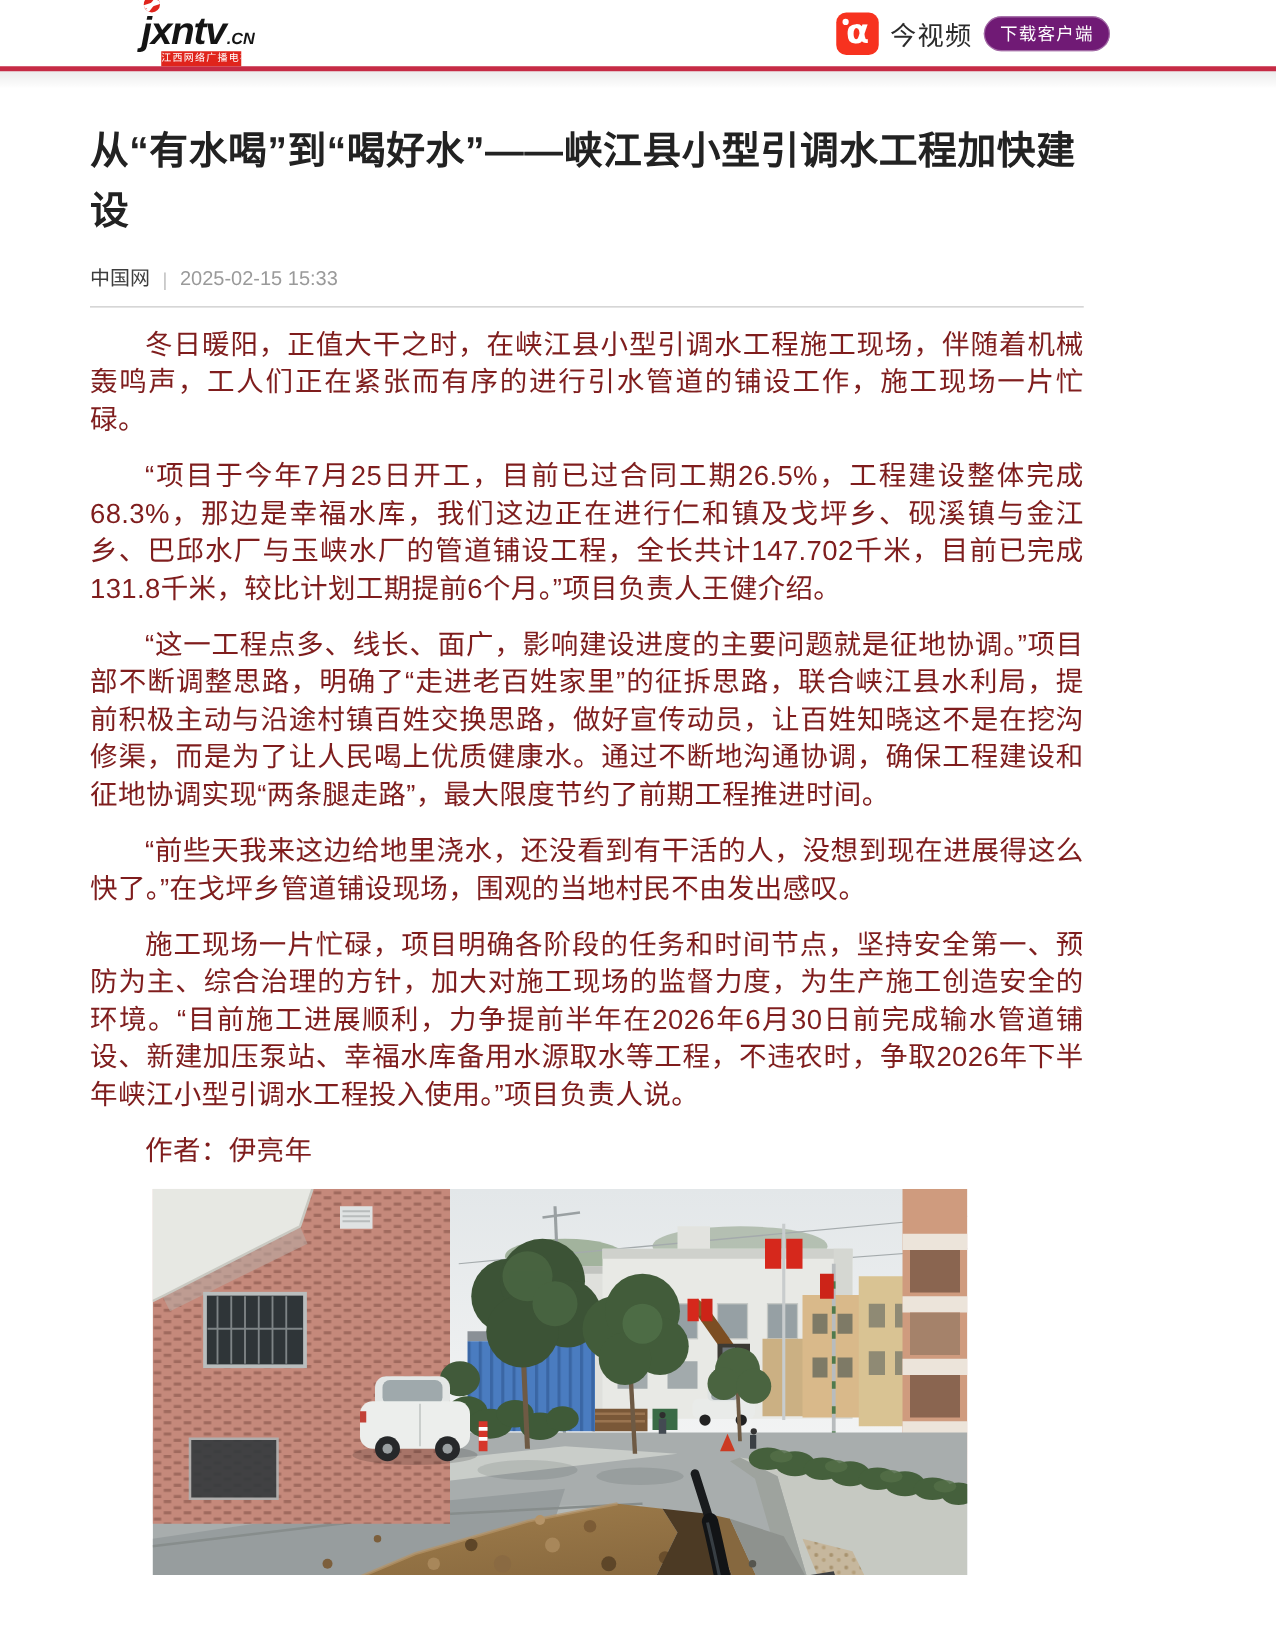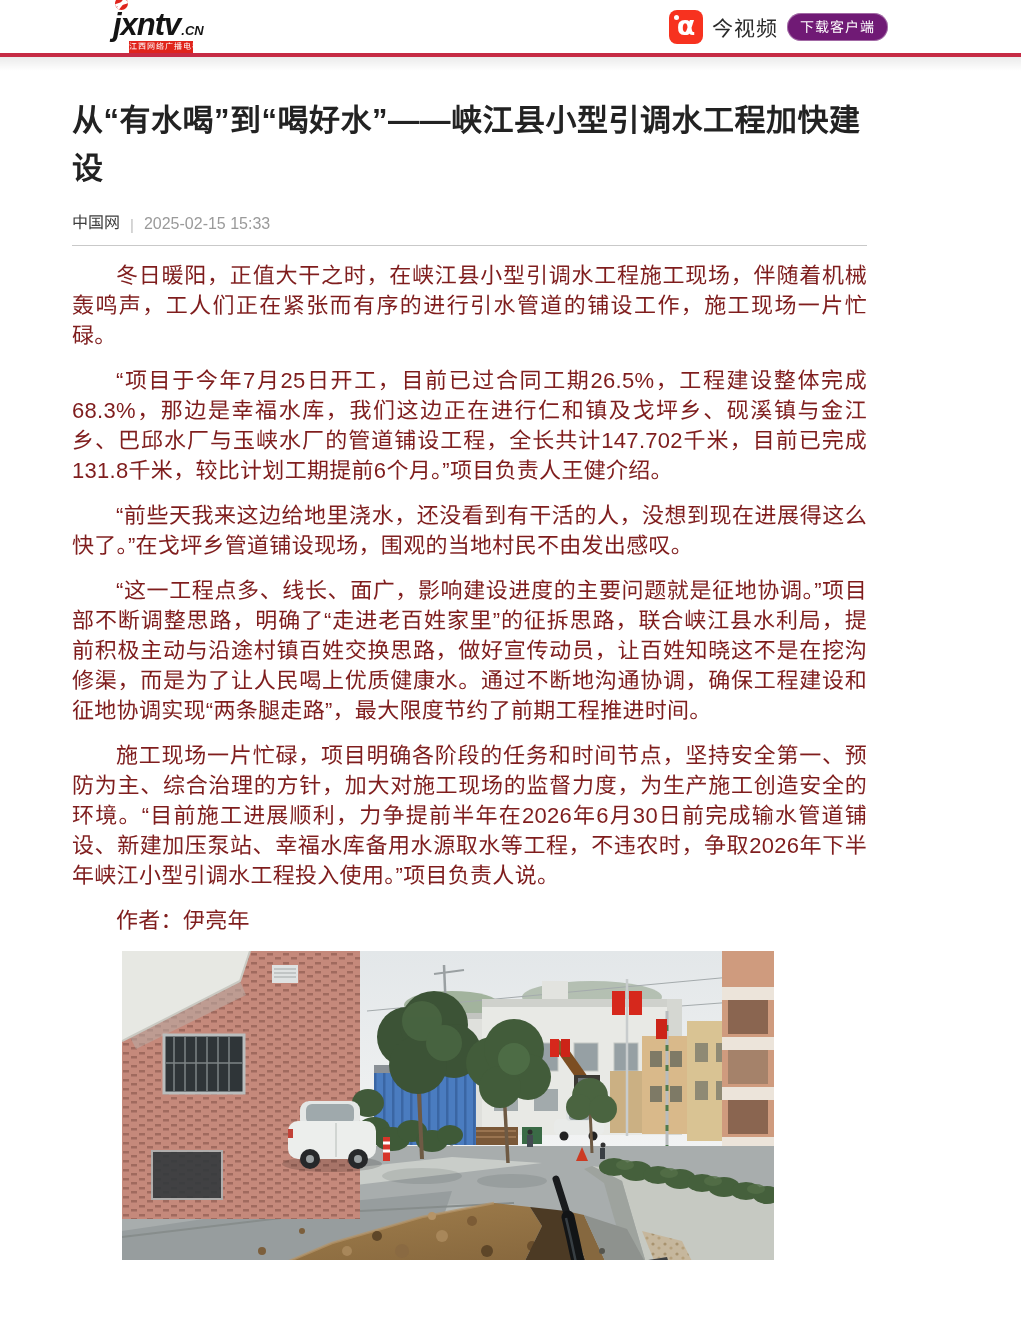--- a/index.html
+++ b/index.html
@@ -104,22 +104,22 @@
 
   <div class="meta">
     <span class="source">中国网</span>
     <span class="sep">|</span>
     <span class="time">2025-02-15 15:33</span>
   </div>
   <hr class="meta-divider">
 
   <p>冬日暖阳，正值大干之时，在峡江县小型引调水工程施工现场，伴随着机械轰鸣声，工人们正在紧张而有序的进行引水管道的铺设工作，施工现场一片忙碌。</p>
   <p>“项目于今年7月25日开工，目前已过合同工期26.5%，工程建设整体完成68.3%，那边是幸福水库，我们这边正在进行仁和镇及戈坪乡、砚溪镇与金江乡、巴邱水厂与玉峡水厂的管道铺设工程，全长共计147.702千米，目前已完成131.8千米，较比计划工期提前6个月。”项目负责人王健介绍。</p>
+  <p>“这一工程点多、线长、面广，影响建设进度的主要问题就是征地协调。”项目部不断调整思路，明确了“走进老百姓家里”的征拆思路，联合峡江县水利局，提前积极主动与沿途村镇百姓交换思路，做好宣传动员，让百姓知晓这不是在挖沟修渠，而是为了让人民喝上优质健康水。通过不断地沟通协调，确保工程建设和征地协调实现“两条腿走路”，最大限度节约了前期工程推进时间。</p>
   <p>“前些天我来这边给地里浇水，还没看到有干活的人，没想到现在进展得这么快了。”在戈坪乡管道铺设现场，围观的当地村民不由发出感叹。</p>
-  <p>“这一工程点多、线长、面广，影响建设进度的主要问题就是征地协调。”项目部不断调整思路，明确了“走进老百姓家里”的征拆思路，联合峡江县水利局，提前积极主动与沿途村镇百姓交换思路，做好宣传动员，让百姓知晓这不是在挖沟修渠，而是为了让人民喝上优质健康水。通过不断地沟通协调，确保工程建设和征地协调实现“两条腿走路”，最大限度节约了前期工程推进时间。</p>
   <p>施工现场一片忙碌，项目明确各阶段的任务和时间节点，坚持安全第一、预防为主、综合治理的方针，加大对施工现场的监督力度，为生产施工创造安全的环境。“目前施工进展顺利，力争提前半年在2026年6月30日前完成输水管道铺设、新建加压泵站、幸福水库备用水源取水等工程，不违农时，争取2026年下半年峡江小型引调水工程投入使用。”项目负责人说。</p>
 
   <p class="author">作者：伊亮年</p>
 
   <figure class="photo">
     <svg width="652" height="452" viewBox="0 0 652 452" role="img" xmlns="http://www.w3.org/2000/svg" aria-label="峡江县小型引调水工程施工现场：村道旁开挖的沟槽内铺设黑色供水管道">
       <defs>
         <linearGradient id="skyG" x1="0" y1="0" x2="0" y2="1">
           <stop offset="0" stop-color="#e3e7e9"></stop>
             <stop offset="1" stop-color="#f3f4f4"></stop>

